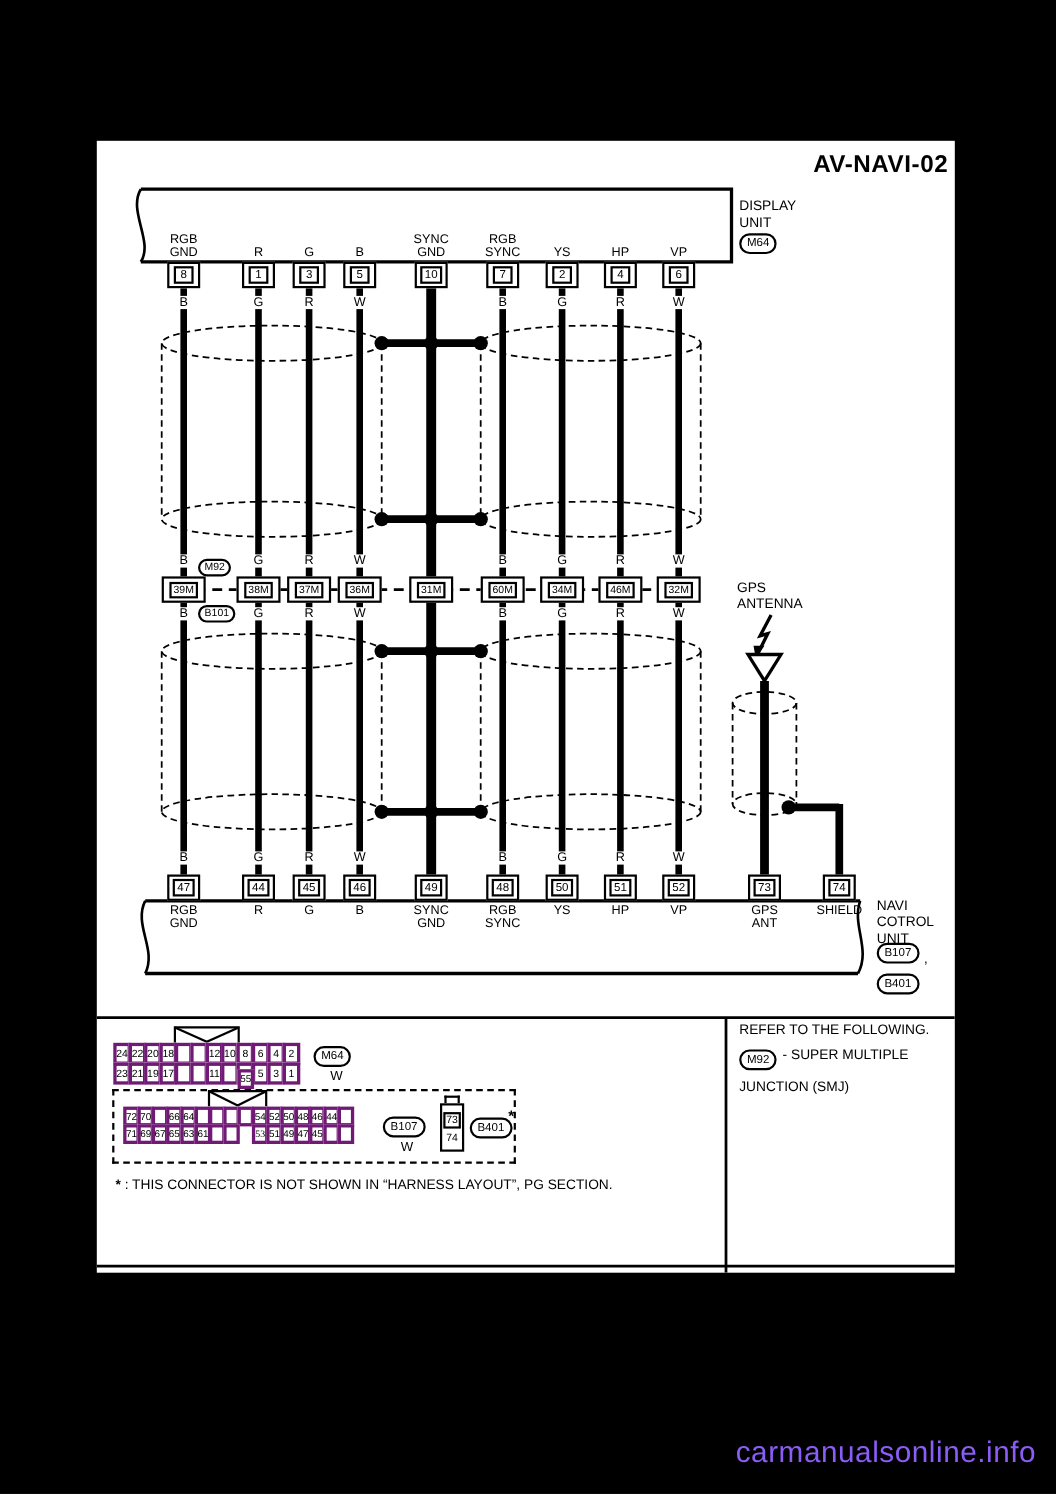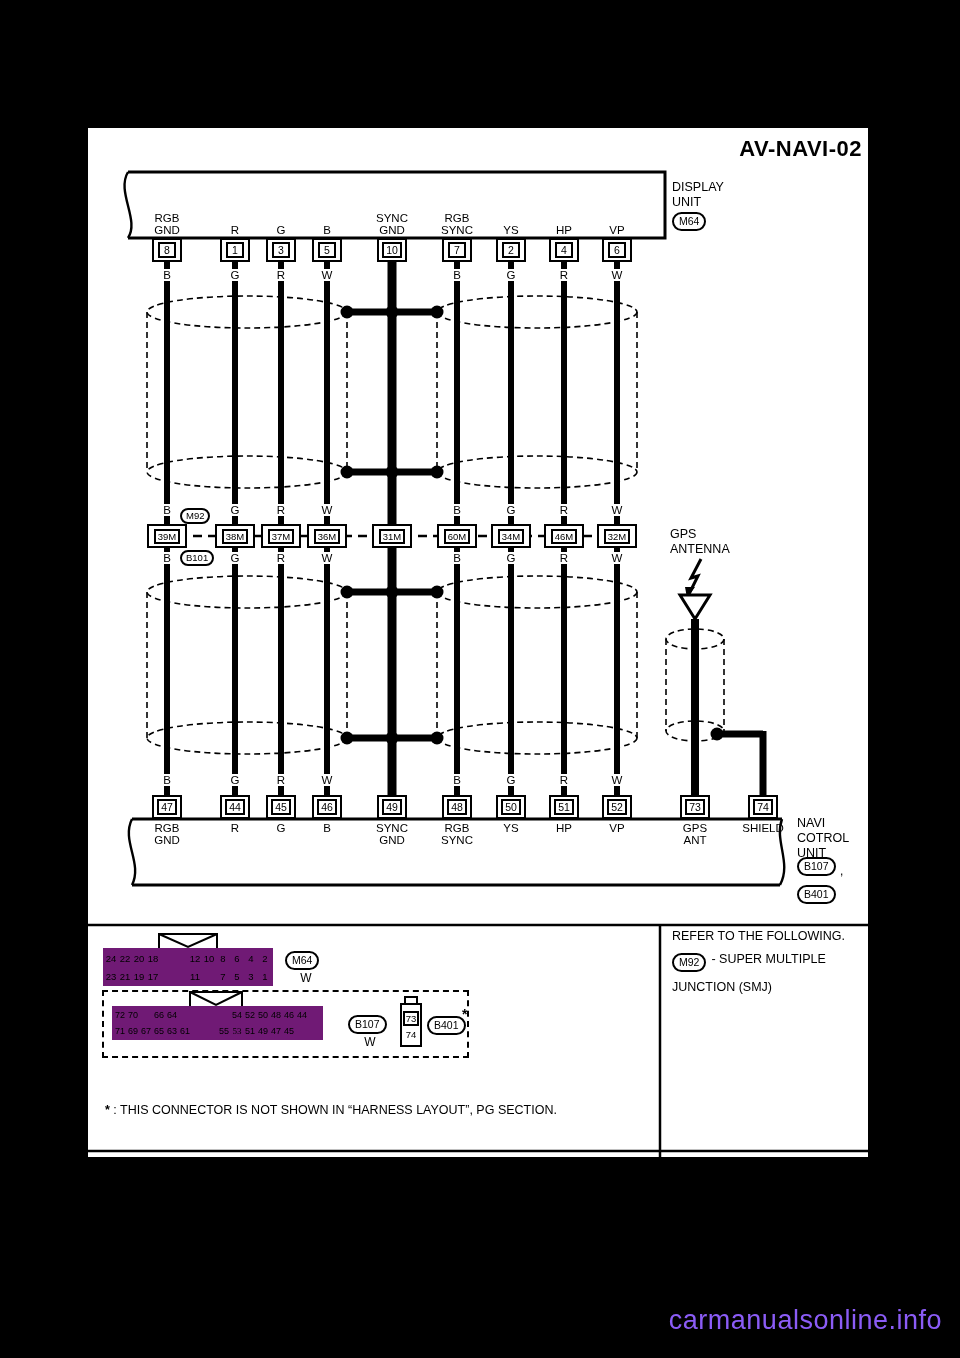--- a/index.html
+++ b/index.html
@@ -33,33 +33,33 @@
   .oval{position:absolute;border:2px solid #000;border-radius:10px;font-size:10.5px;line-height:13px;
         padding:1px 5px;background:#fff;white-space:nowrap;}
   .oval.sm{font-size:9.5px;line-height:12px;padding:0 4px;}
   .inline-oval{display:inline-block;border:2px solid #000;border-radius:10px;font-size:10.5px;
         line-height:13px;padding:1px 5px;margin-right:5px;vertical-align:-3px;}
 
   .unitlabel{position:absolute;font-size:12.5px;line-height:15px;}
   .comma{position:absolute;font-size:12px;}
 
   
-  .cell{position:absolute;width:16px;height:20px;border:8px solid #701a75;box-sizing:border-box;
+  .cell{position:absolute;width:16px;height:20px;border:3px solid #701a75;box-sizing:border-box;
         display:flex;align-items:center;justify-content:center;font-size:9.5px;background:#fff;}
   .cell.sm2{width:15px;height:18px;font-size:9px;}
 
   .dashed-box{position:absolute;left:14px;top:862px;width:367px;height:68px;
               border:2px dashed #000;box-sizing:border-box;}
 
   .wmark{position:absolute;top:1305px;right:18px;font-size:27px;color:#8b5cf6;letter-spacing:0.5px;}
 
   .refer{position:absolute;left:584px;top:800px;width:190px;font-size:12.5px;line-height:16px;}
   .refer .row2{margin-top:7px;}
   .refer .row3{margin-top:7px;}
-  .footnote{position:absolute;left:17px;top:975px;font-size:12.5px;}
+  .footnote{position:absolute;left:17px;top:942px;font-size:12.5px;}
   .b401block{position:absolute;left:312px;top:875px;width:22px;height:44px;border:2px solid #000;
              background:#fff;box-sizing:border-box;}
   .b401tab{position:absolute;left:316px;top:868px;width:14px;height:7px;border:2px solid #000;
            border-bottom:none;box-sizing:border-box;background:#fff;}
   .b401p73{position:absolute;left:315px;top:883px;width:16px;height:15px;border:2px solid #000;
            box-sizing:border-box;display:flex;align-items:center;justify-content:center;font-size:9.5px;background:#fff;}
   .b401p74{position:absolute;left:315px;top:901px;width:16px;text-align:center;font-size:9.5px;}
   .star{position:absolute;font-size:14px;font-weight:bold;}
   .wtag{position:absolute;text-align:center;font-size:12px;}
 </style>
@@ -408,21 +408,21 @@
       <div class="cell sm2" style="left: 206px; top: 878px;">44</div>
       <div class="cell sm2" style="left: 219px; top: 878px;"></div>
       <div class="cell sm2" style="left: 24px; top: 894px;">71</div>
       <div class="cell sm2" style="left: 37px; top: 894px;">69</div>
       <div class="cell sm2" style="left: 50px; top: 894px;">67</div>
       <div class="cell sm2" style="left: 63px; top: 894px;">65</div>
       <div class="cell sm2" style="left: 76px; top: 894px;">63</div>
       <div class="cell sm2" style="left: 89px; top: 894px;">61</div>
       <div class="cell sm2" style="left: 102px; top: 894px;"></div>
       <div class="cell sm2" style="left: 115px; top: 894px;"></div>
-      <div class="cell sm2" style="left: 128px; top: 894px;">55</div>
+      <div class="cell sm2" style="left: 128px; top: 844px;">55</div>
       <div class="cell sm2" style="left: 141px; top: 894px; font-family: Liberation Serif, serif;">53</div>
       <div class="cell sm2" style="left: 154px; top: 894px;">51</div>
       <div class="cell sm2" style="left: 167px; top: 894px;">49</div>
       <div class="cell sm2" style="left: 180px; top: 894px;">47</div>
       <div class="cell sm2" style="left: 193px; top: 894px;">45</div>
       <div class="cell sm2" style="left: 206px; top: 894px;"></div>
       <div class="cell sm2" style="left: 219px; top: 894px;"></div>
     </div>
   <div class="oval" style="left:260px;top:887px;">B107</div>
   <div class="wtag" style="left:260px;top:907px;width:44px;">W</div>

